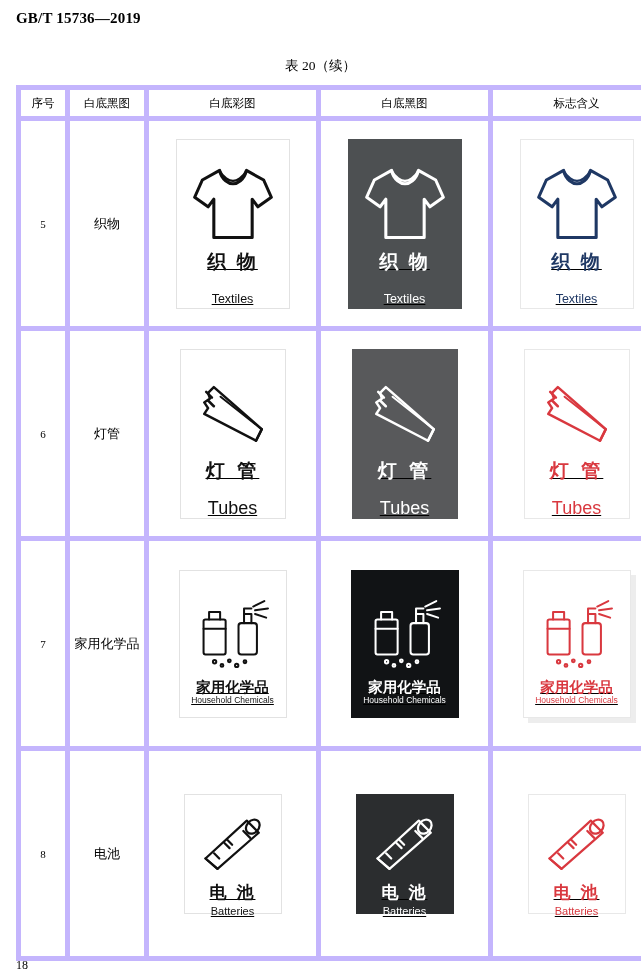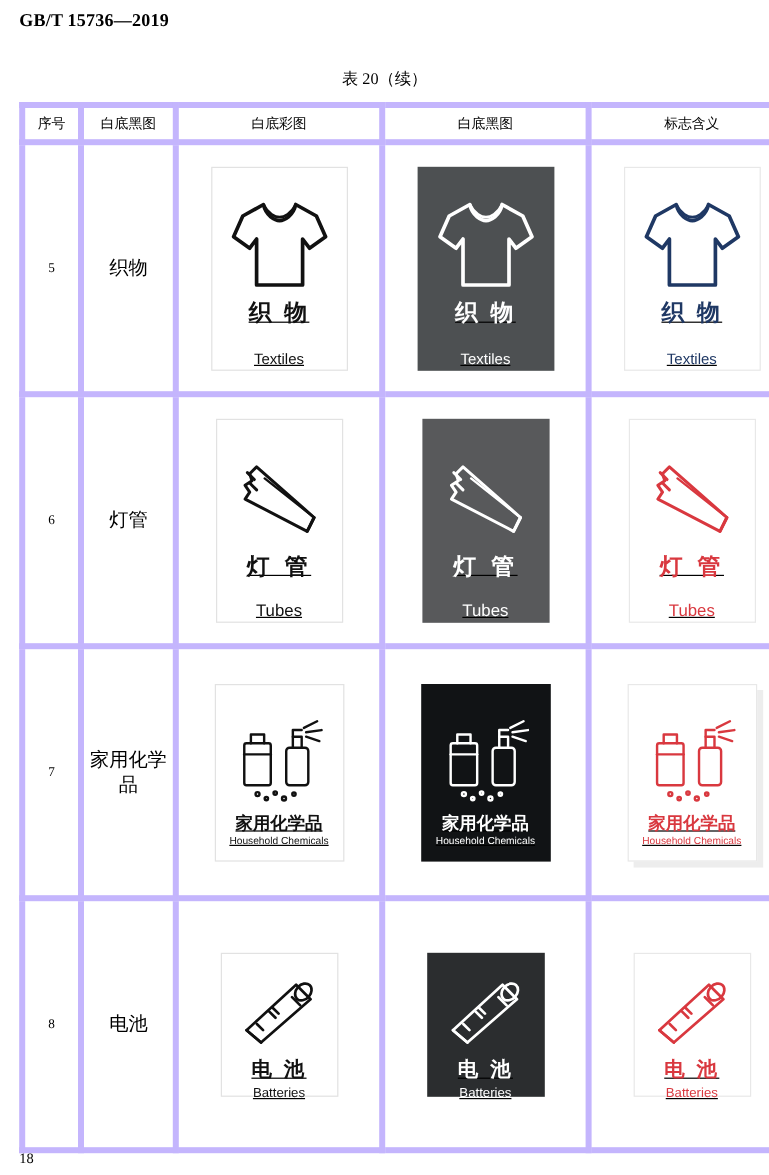--- a/index.html
+++ b/index.html
@@ -55,21 +55,21 @@
   }
   table.main thead th {
     height: 24px;
     font-weight: normal;
     font-size: 11.5px;
   }
   .col-no { width: 42px; }
   .col-mean { width: 72px; }
   .col-cell { width: 165px; }
   td.no-cell { font-size: 11px; }
-  td.mean-cell { font-size: 16px; }
+  td.mean-cell { font-size: 13px; }
   td.img-cell { padding: 0; height: 205px; }
 
   
   .tile {
     margin: 0 auto;
     box-sizing: border-box;
     display: flex;
     flex-direction: column;
     align-items: center;
     justify-content: center;
@@ -112,21 +112,21 @@
 
   
   .sz-a { width: 114px; height: 170px; padding-top: 14px; }
   .sz-a .glyph-area { width: 100px; height: 98px; }
   .sz-a .label-cn { font-size: 19px; letter-spacing: 2px; }
   .sz-a .label-en { font-size: 12.5px; margin-top: 21px; }
 
   .sz-b { width: 106px; height: 170px; padding-top: 14px; }
   .sz-b .glyph-area { width: 100px; height: 98px; }
   .sz-b .label-cn { font-size: 19px; letter-spacing: 3px; }
-  .sz-b .label-en { font-size: 14px; margin-top: 18px; }
+  .sz-b .label-en { font-size: 18px; margin-top: 18px; }
 
   .sz-c { width: 108px; height: 148px; padding-top: 10px; }
   .sz-c .glyph-area { width: 96px; height: 88px; }
   .sz-c .label-cn { font-size: 14.5px; letter-spacing: 0px; }
   .sz-c .label-en { font-size: 8.5px; margin-top: 1px; }
 
   .sz-d { width: 98px; height: 120px; padding-top: 12px; }
   .sz-d .glyph-area { width: 86px; height: 82px; }
   .sz-d .label-cn { font-size: 17px; letter-spacing: 2px; }
   .sz-d .label-en { font-size: 11px; margin-top: 3px; }

